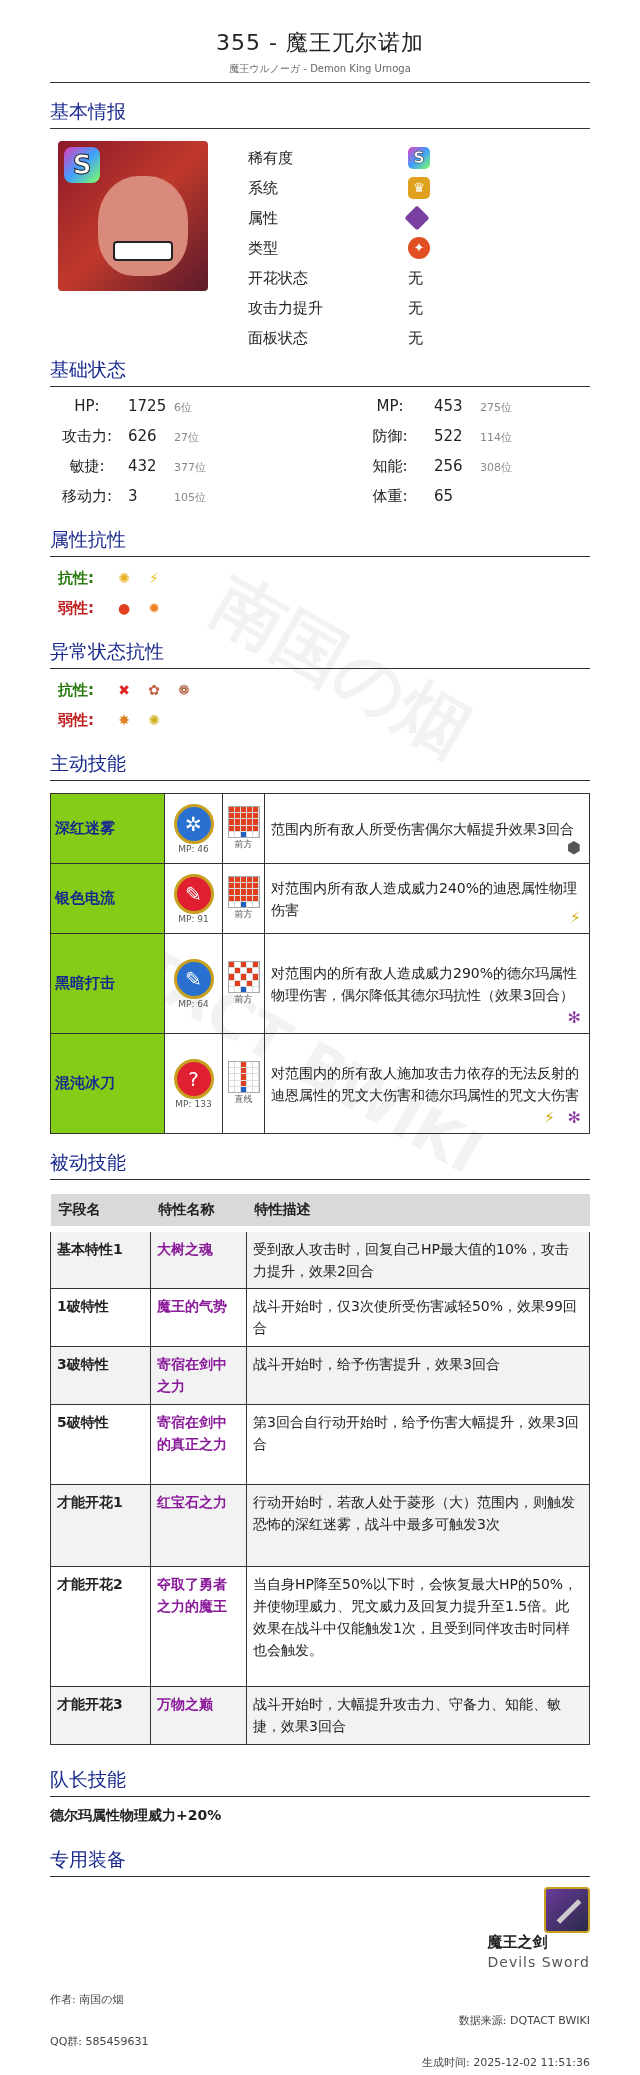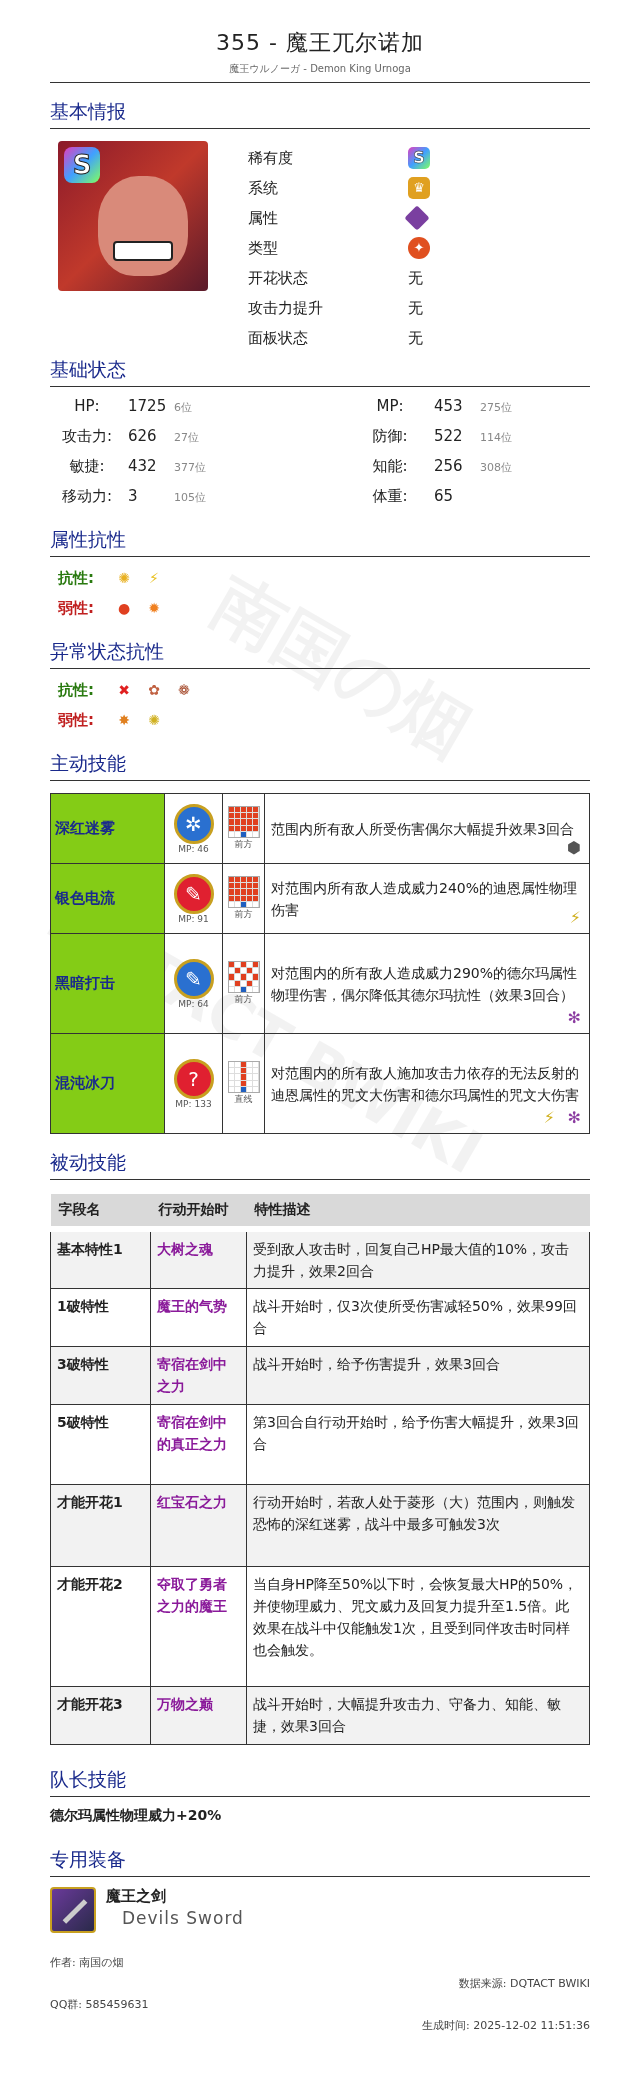--- a/index.html
+++ b/index.html
@@ -46,25 +46,25 @@
   .grid span.me { background: #2060c0; }
   .sk-desc { font-size: 14px; line-height: 22px; padding: 6px 6px; position: relative; }
   .sk-desc .el { position: absolute; right: 8px; bottom: 4px; font-size: 16px; }
   .passive { margin-top: 14px; }
   .passive th { background: #d9d9d9; font-weight: bold; font-size: 14px; text-align: left; padding: 7px 8px; height: 30px; border-bottom: 6px solid #fff; }
   .passive td { border: 1px solid #333; font-size: 14px; line-height: 22px; padding: 6px 6px; vertical-align: top; }
   .passive tr.alt td { background: #f2f2f2; }
   .p-field { width: 100px; font-weight: bold; }
   .p-name { width: 96px; color: #8a1a9a; font-weight: bold; }
   .leader { font-size: 14px; margin-top: 10px; font-weight: bold; margin-left: 0; }
-  .equip { display: flex; align-items: flex-start; margin-top: 10px; }
+  .equip { display: flex; align-items: flex-end; margin-top: 10px; flex-direction: column; }
   .equip-ico { width: 46px; height: 46px; border: 2px solid #c8a020; background: linear-gradient(135deg,#6a3a9a,#2a2a4a); border-radius: 4px; position: relative; }
   .equip-ico .sword { position: absolute; left: 8px; top: 20px; width: 30px; height: 5px; background: #ccc; transform: rotate(-45deg); }
   .equip-name { margin-left: 10px; font-size: 15px; font-weight: bold; }
-  .equip-en { margin-left: 26px; font-size: 17px; color: #555; margin-top: 2px; letter-spacing: 1px; }
+  .equip-en { margin-left: 10px; font-size: 14px; color: #555; margin-top: 2px; letter-spacing: 1px; }
   .footer { margin-top: 22px; font-size: 11px; color: #444; display: grid; grid-template-columns: 1fr; row-gap: 6px; padding-bottom: 10px; }
   .footer .r { text-align: right; }
   .watermark { position: absolute; font-size: 70px; color: rgba(0,0,0,0.05); transform: rotate(30deg); pointer-events: none; font-weight: bold; white-space: nowrap; }
 </style>
 </head>
 <body>
 
 <div class="watermark" style="left:200px;top:620px;">南国の烟</div>
 <div class="watermark" style="left:20px;top:1000px;font-size:60px;">DQTACT BWIKI</div>
 
@@ -355,21 +355,21 @@
       </td>
     </tr>
   </tbody>
     </table>
 
   <div class="section-h">被动技能</div>
   <table class="passive">
     <thead>
       <tr>
         <th style="width:100px">字段名</th>
-        <th style="width:96px">行动开始时</th>
+        <th style="width:96px">特性名称</th>
         <th>特性描述</th>
       </tr>
     </thead>
     <tbody>
       <tr class="alt" style="height:58px">
         <td class="p-field">基本特性1</td>
         <td class="p-name">大树之魂</td>
         <td>受到敌人攻击时，回复自己HP最大值的10%，攻击力提升，效果2回合</td>
       </tr>
       <tr style="height:58px">

